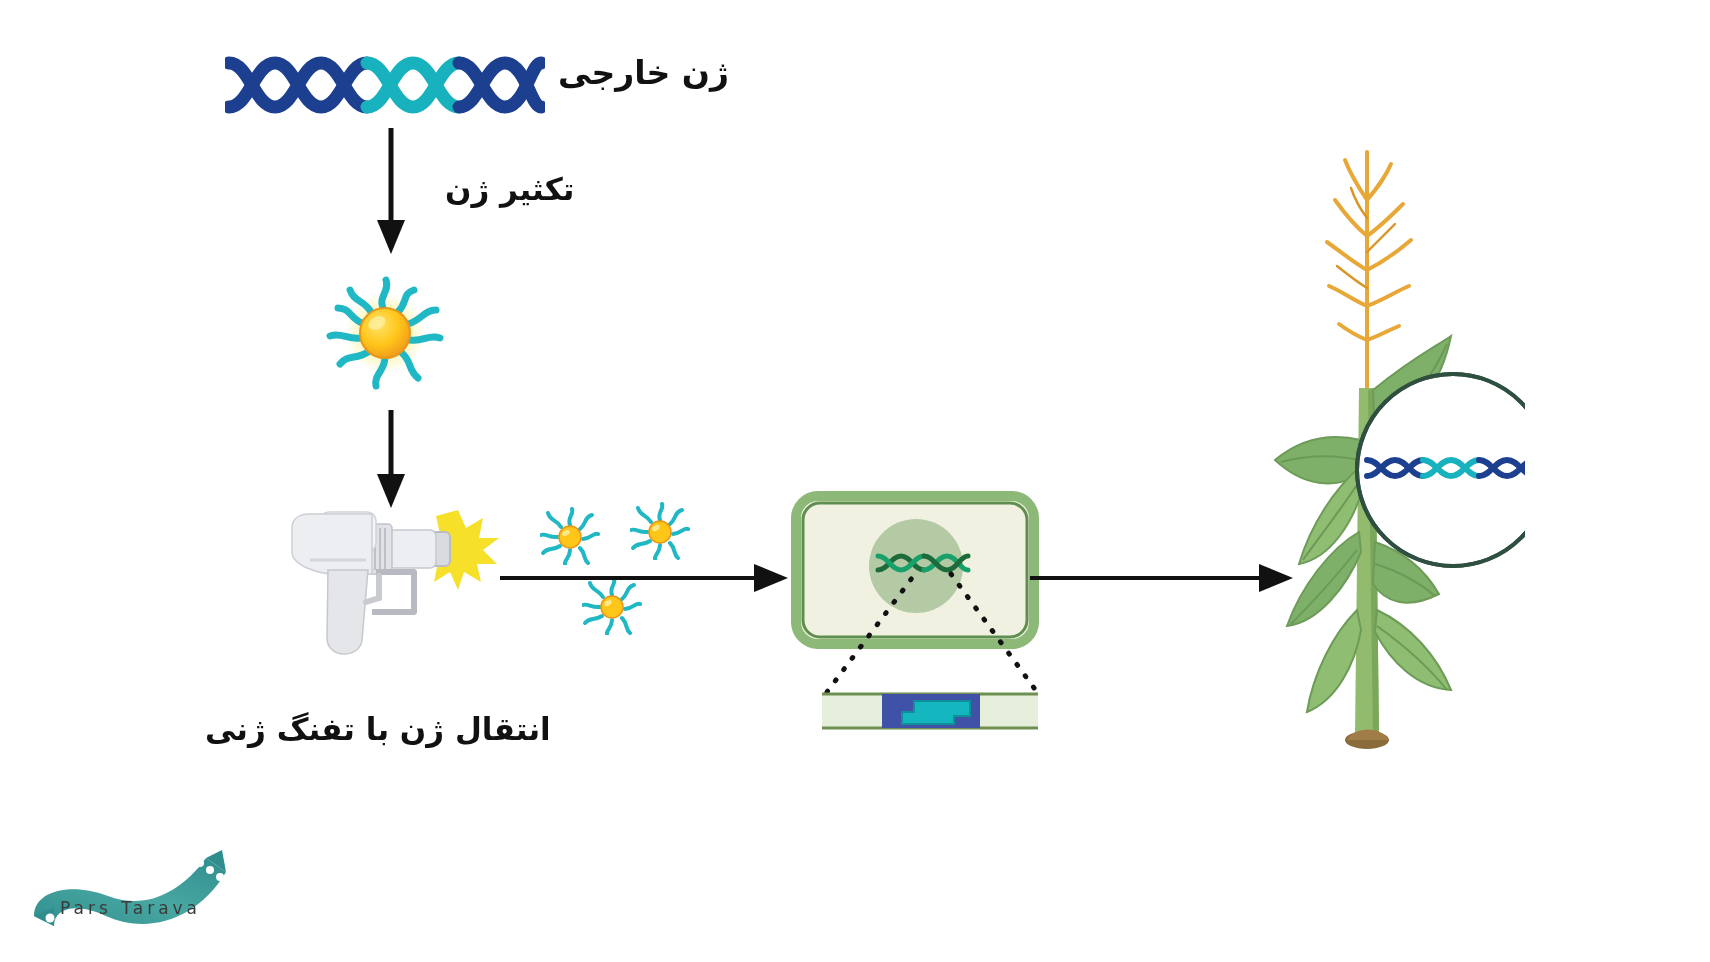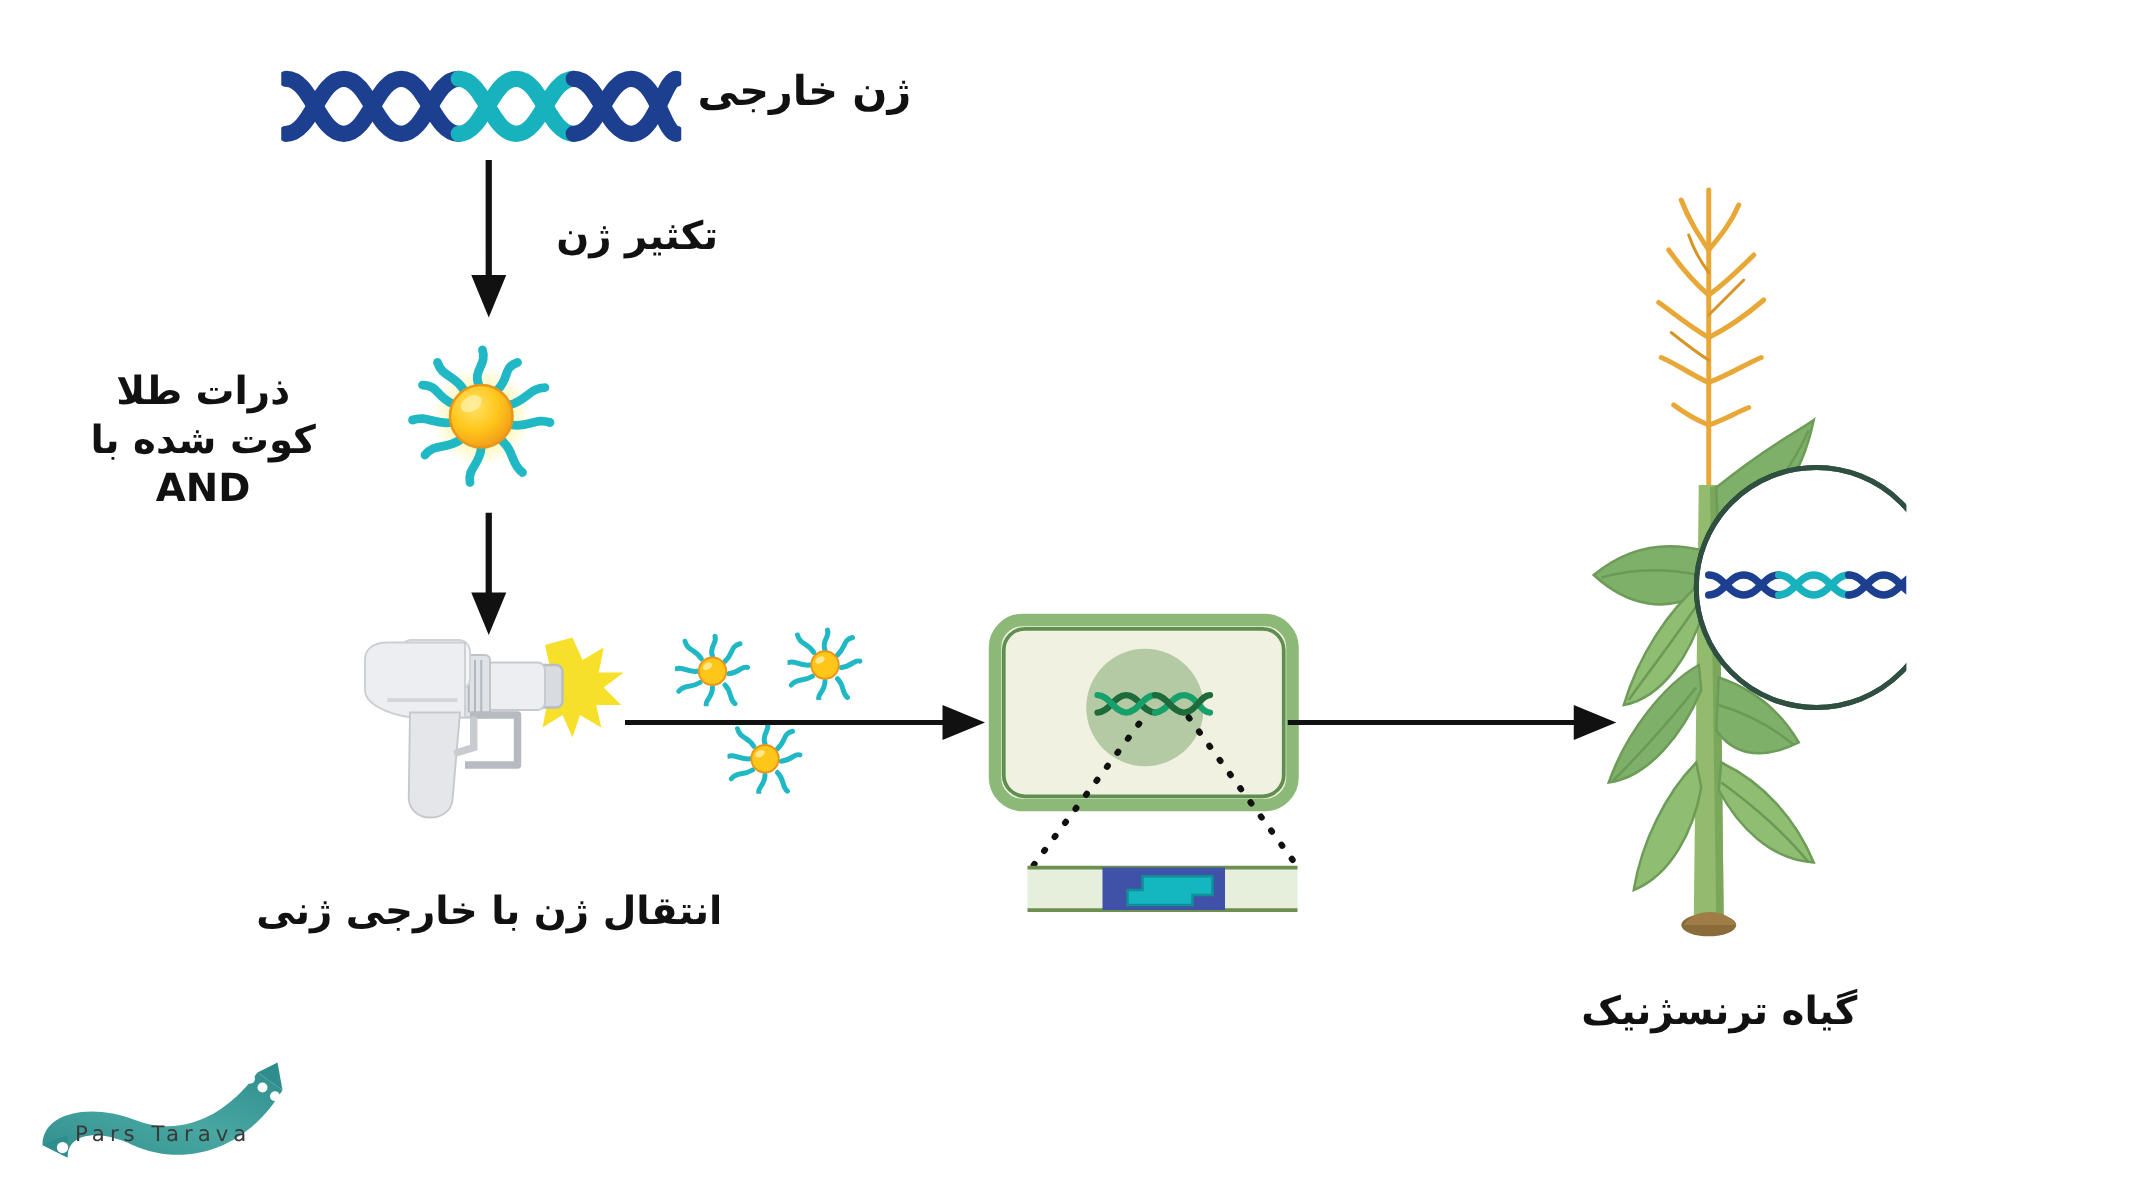--- a/index.html
+++ b/index.html
@@ -85,24 +85,20 @@
       <path d="M65 90 C 64 104, 54 106, 56 118"></path>
       <path d="M48 84 C 36 92, 28 86, 20 96"></path>
       <path d="M41 70 C 27 72, 22 64, 10 68"></path>
       <path d="M42 55 C 30 50, 30 40, 18 40"></path>
       <path d="M51 44 C 44 32, 34 34, 30 22"></path>
     </g>
     <circle cx="65" cy="65" r="25" fill="url(#goldgrad)" stroke="#e8961a" stroke-width="2"></circle>
     <ellipse cx="57" cy="55" rx="9" ry="6" fill="#fff0a8" opacity="0.75" transform="rotate(-28 57 55)"></ellipse>
   </svg>
 
-  <div class="lbl two" id="lbl-gold-particles">
-    <span>ذرات طلا</span><br>
-    <span>کوت شده با DNA</span>
-  </div>
 
   <svg class="abs" style="left:368px;top:410px;" width="46" height="100" viewBox="0 0 46 100">
     <line x1="23" y1="0" x2="23" y2="68" stroke="#111111" stroke-width="5"></line>
     <polygon points="23,98 9,64 37,64" fill="#111111"></polygon>
   </svg>
 
   <svg class="abs" style="left:280px;top:490px;" width="220" height="170" viewBox="0 0 220 170">
 
     <polygon points="178,20 186,38 203,28 199,48 219,48 203,60 217,74 197,74 201,92 184,82 178,100 170,82 154,92 158,72 140,70 155,58 142,44 160,44 156,26" fill="#f7e02a"></polygon>
 
@@ -124,21 +120,21 @@
 
     <path d="M48 80 L 88 80 L 82 150 C 81 160, 72 164, 64 164 C 55 164, 47 158, 47 148 Z" fill="#e4e6ea" stroke="#c5c8cd" stroke-width="1.5"></path>
 
     <path d="M96 82 L 134 82 L 134 122 L 92 122" fill="none" stroke="#b7bac0" stroke-width="6" stroke-linejoin="round"></path>
 
     <path d="M99 86 L 99 108 L 86 112" fill="none" stroke="#c8cbd0" stroke-width="6" stroke-linecap="round"></path>
 
     <path d="M30 70 L 86 70" stroke="#d2d5da" stroke-width="3"></path>
   </svg>
 
-  <div class="lbl" id="lbl-gene-gun-transfer">انتقال ژن با خارجی ژنی</div>
+  <div class="lbl" id="lbl-gene-gun-transfer">انتقال ژن با تفنگ ژنی</div>
 
   <svg class="abs" style="left:540px;top:505px;" width="60" height="60" viewBox="0 0 60 60">
     <g stroke="#1fb8c4" stroke-width="4" fill="none" stroke-linecap="round">
       <path d="M30 20 C 27 12, 34 10, 32 4"></path>
       <path d="M40 24 C 47 18, 44 12, 52 10"></path>
       <path d="M43 34 C 52 33, 54 27, 58 29"></path>
       <path d="M40 43 C 46 49, 43 54, 48 58"></path>
       <path d="M30 45 C 30 53, 24 55, 25 59"></path>
       <path d="M20 41 C 12 46, 8 42, 3 48"></path>
       <path d="M18 32 C 9 33, 6 28, 1 30"></path>
@@ -271,21 +267,20 @@
         <path d="M168 336 C 180 336, 184 320, 196 320 C 208 320, 212 336, 224 336" stroke="#17b2bd"></path>
         <path d="M224 336 C 236 336, 240 320, 252 320 C 264 320, 268 336, 280 336" stroke="#1c3f8f"></path>
         <path d="M112 320 C 124 320, 128 336, 140 336 C 152 336, 156 320, 168 320" stroke="#1c3f8f"></path>
         <path d="M168 320 C 180 320, 184 336, 196 336 C 208 336, 212 320, 224 320" stroke="#17b2bd"></path>
         <path d="M224 320 C 236 320, 240 336, 252 336 C 264 336, 268 320, 280 320" stroke="#1c3f8f"></path>
       </g>
       <circle cx="198" cy="330" r="96" fill="none" stroke="#2f4f40" stroke-width="4"></circle>
     </g>
   </svg>
 
-  <div class="lbl" id="lbl-transgenic-plant">گیاه ترنسژنیک</div>
 
   <svg class="abs" style="left:20px;top:830px;" width="230" height="115" viewBox="0 0 230 115">
     <defs>
       <linearGradient id="ribbon" x1="0" y1="1" x2="1" y2="0">
         <stop offset="0%" stop-color="#2f8d8d"></stop>
         <stop offset="50%" stop-color="#49a7a2"></stop>
         <stop offset="100%" stop-color="#2f8d8d"></stop>
       </linearGradient>
     </defs>
     <path d="M14 86 C 14 60, 52 52, 88 66 C 124 80, 160 64, 186 28 L 206 42

